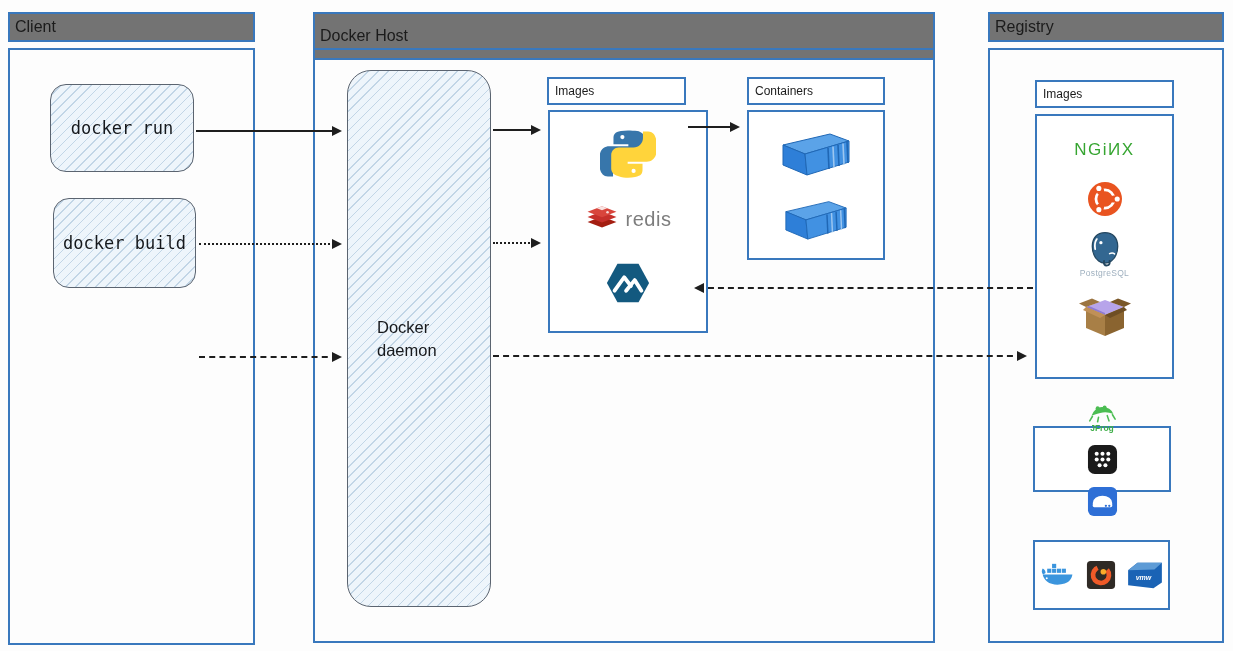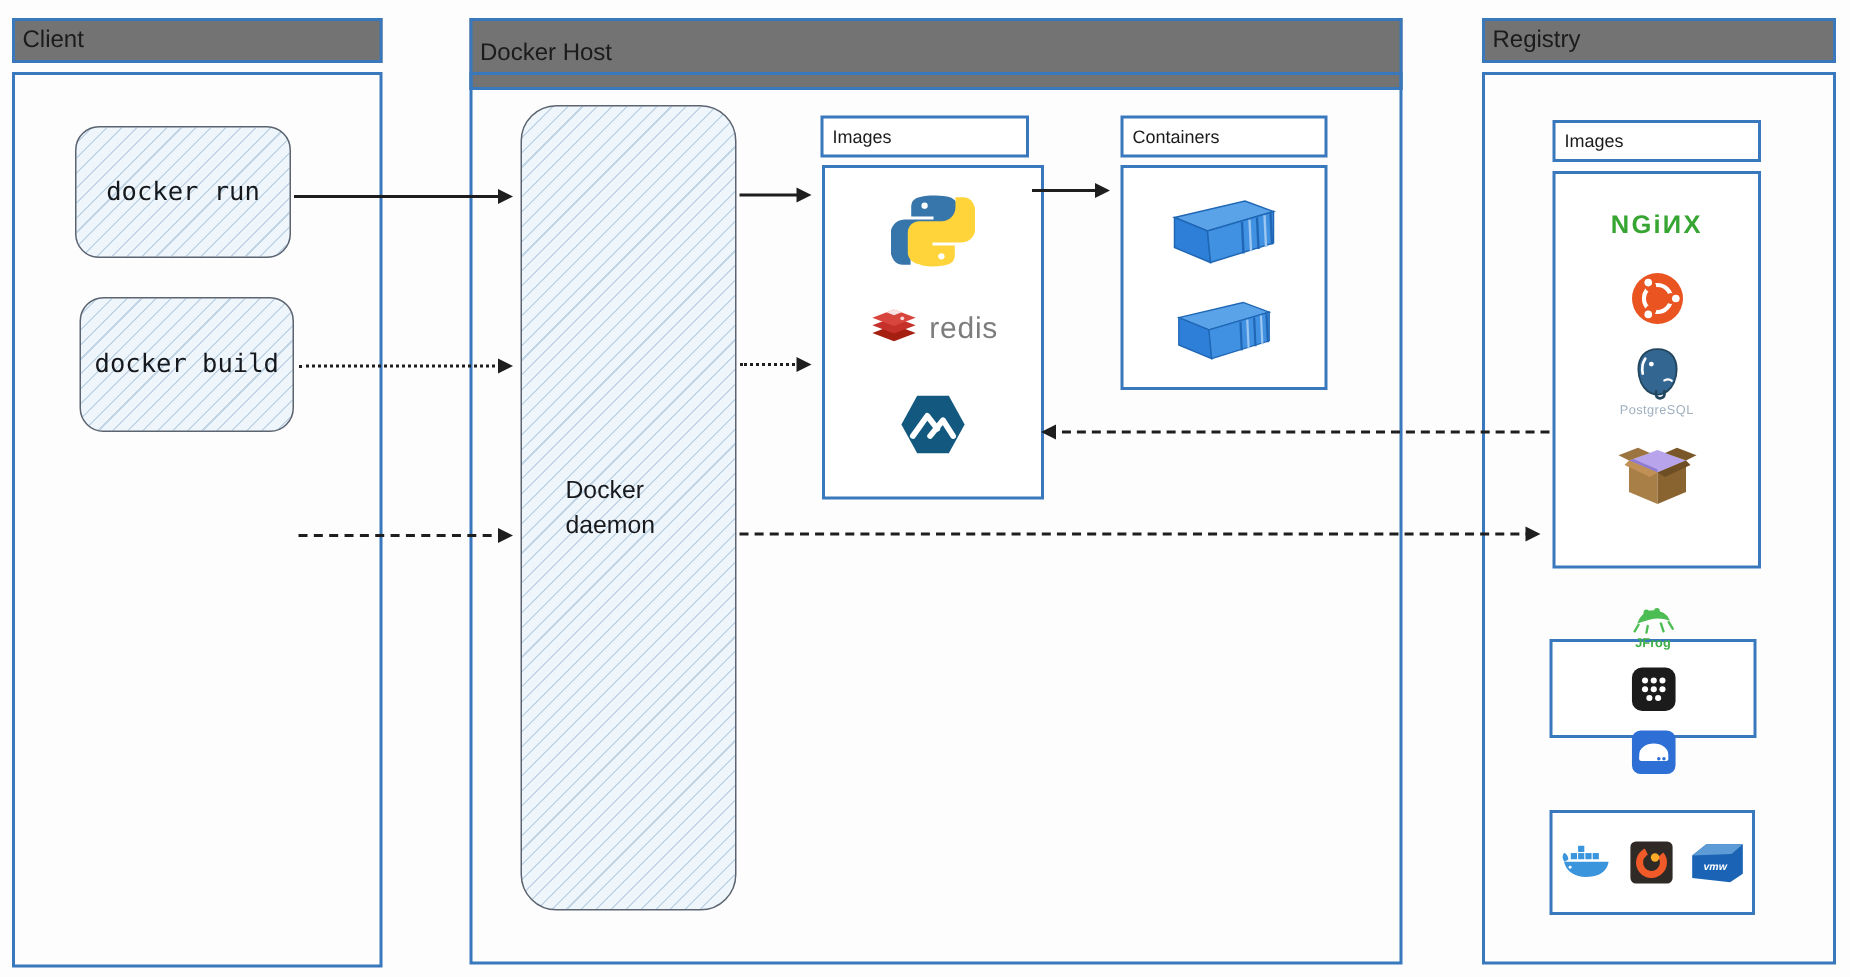--- a/index.html
+++ b/index.html
@@ -22,21 +22,21 @@
   .arrow{position:absolute;height:0;}
   .arrow.solid{border-top:2px solid #1e1e1e;}
   .arrow.dotted{border-top:2.5px dotted #1e1e1e;}
   .arrow.dashed{border-top:2.5px dashed #1e1e1e;}
   .arrow.dir-right::after{content:"";position:absolute;right:-9px;top:-6px;
        border:5px solid transparent;border-left:10px solid #1e1e1e;}
   .arrow.dir-left::before{content:"";position:absolute;left:-9px;top:-6px;
        border:5px solid transparent;border-right:10px solid #1e1e1e;}
   .redis-row{display:flex;align-items:center;gap:7px;}
   .redis-text{font-size:20px;color:#7d7d7d;font-weight:500;letter-spacing:.5px;}
-  .nginx-text{font-size:17px;font-weight:bold;letter-spacing:1.5px;color:#36a531;text-align:right;}
+  .nginx-text{font-size:17px;font-weight:normal;letter-spacing:1.5px;color:#36a531;text-align:right;}
   .pg-wrap{display:flex;flex-direction:column;align-items:center;}
   .pg-text{font-size:8.5px;color:#9fb0bf;margin-top:-2px;letter-spacing:.3px;}
   .jfrog-wrap{display:flex;flex-direction:column;align-items:center;}
   .jfrog-text{font-size:8.5px;font-weight:bold;color:#3fae49;margin-top:-1px;}
   .iconrow{display:flex;align-items:center;}
 </style>
 </head>
 <body>
 
 <div class="canvas">
@@ -58,21 +58,21 @@
   </div>
   <div class="bluebox" style="left:313px;top:48px;width:622px;height:595px;"></div>
 
   <div class="sketch daemon" style="left:347px;top:70px;width:144px;height:537px;">
     <div class="daemon-label">Docker daemon</div>
   </div>
 
   <div class="paneltitle" style="left:547px;top:77px;width:139px;height:28px;">
     <span>Images</span>
   </div>
-  <div class="panel" style="left:548px;top:110px;width:148px;height:223px;padding-top:14px;">
+  <div class="panel" style="left:548px;top:110px;width:160px;height:223px;padding-top:14px;">
 
     <svg width="56" height="56" viewBox="0 0 64 64">
       <path fill="#3776ab" d="M32 5c-2.9 0-5.7.3-8.1.7-7.2 1.3-8.5 3.9-8.5 8.8v6.4h17v2.3H10.6c-5 0-9.3 3-10.7 8.6-1.6 6.5-1.7 10.5 0 17.3 1.2 5 4.1 8.6 9.1 8.6h5.9v-7.7c0-5.6 4.9-10.6 10.7-10.6h17c4.8 0 8.6-3.9 8.6-8.7V14.5c0-4.6-3.9-8.1-8.6-8.8C39.7 5.2 34.9 5 32 5z"></path>
       <circle fill="#ffffff" cx="25.6" cy="12.7" r="2.4"></circle>
       <path fill="#ffd43b" d="M32 59c2.9 0 5.7-.3 8.1-.7 7.2-1.3 8.5-3.9 8.5-8.8v-6.4h-17v-2.3h21.8c5 0 9.3-3 10.7-8.6 1.6-6.5 1.7-10.5 0-17.3-1.2-5-4.1-8.6-9.1-8.6h-5.9v7.7c0 5.6-4.9 10.6-10.7 10.6h-17c-4.8 0-8.6 3.9-8.6 8.7v15.2c0 4.6 3.9 8.1 8.6 8.8C24.3 58.8 29.1 59 32 59z"></path>
       <circle fill="#ffffff" cx="38.4" cy="51.3" r="2.4"></circle>
     </svg>
 
     <div class="redis-row" style="margin-top:22px;">
       <svg width="34" height="30" viewBox="0 0 40 34">

